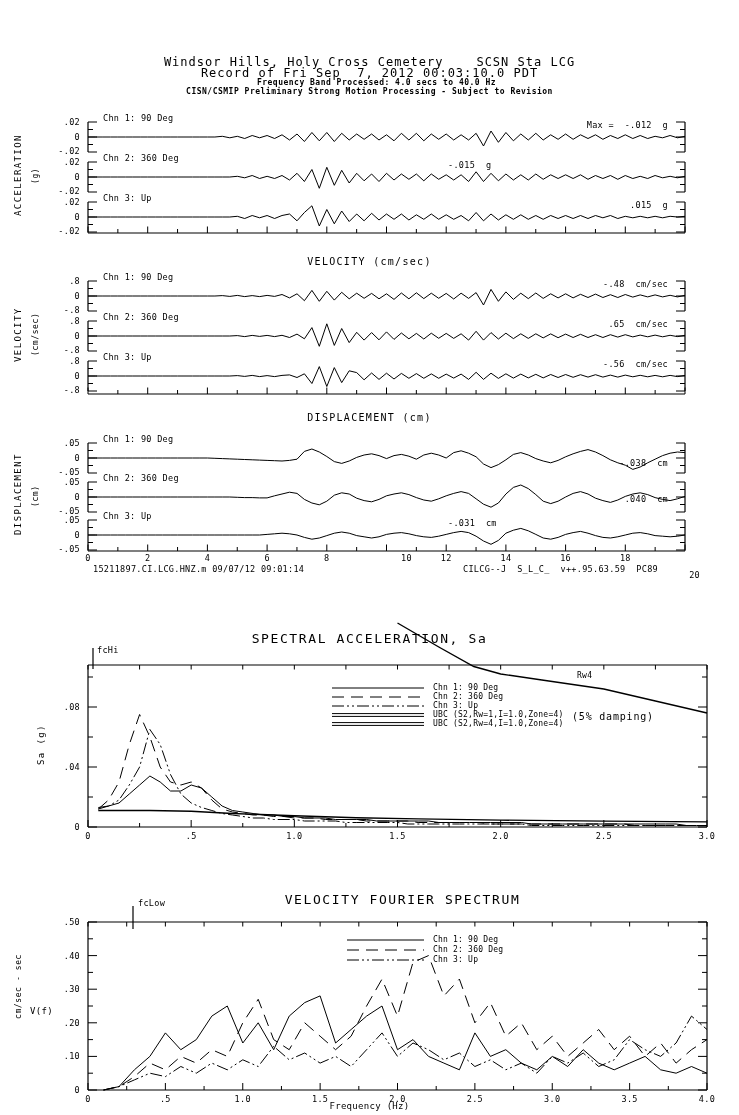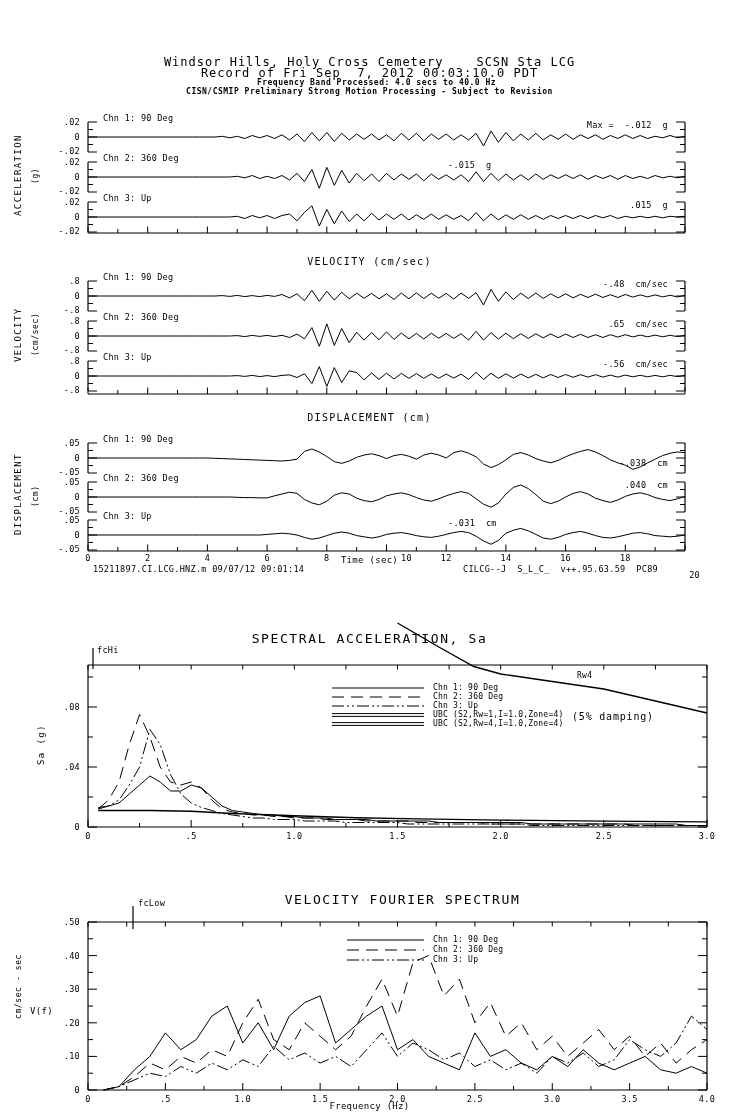--- a/index.html
+++ b/index.html
@@ -338,21 +338,20 @@
   <div class="tl ctr sec" style="top:256px;">VELOCITY (cm/sec)</div>
   <div class="tl ctr sec" style="top:412px;">DISPLACEMENT (cm)</div>
 
   <div class="tl rot" style="left:13px;top:216px;">ACCELERATION</div>
   <div class="tl rot-sm" style="left:31px;top:184px;">(g)</div>
   <div class="tl rot" style="left:13px;top:362px;">VELOCITY</div>
   <div class="tl rot-sm" style="left:31px;top:356px;">(cm/sec)</div>
   <div class="tl rot" style="left:13px;top:535px;">DISPLACEMENT</div>
   <div class="tl rot-sm" style="left:31px;top:507px;">(cm)</div>
 
-  <div class="tl ctr" style="top:555px;font-size:9px;">Time (sec)</div>
   <div class="tl" style="left:93px;top:564px;">15211897.CI.LCG.HNZ.m 09/07/12 09:01:14</div>
   <div class="tl" style="left:463px;top:564px;">CILCG--J  S_L_C_  v++.95.63.59  PC89</div>
 
   <div class="tl ctr big" style="top:632px;">SPECTRAL ACCELERATION, Sa</div>
   <div class="tl" style="left:97px;top:645px;">fcHi</div>
   <div class="tl ann-sm" style="left:577px;top:671px;">Rw4</div>
   <div class="tl ann" style="left:572px;top:665px;">(5% damping)</div>
   <div class="tl rot" style="left:36px;top:765px;">Sa (g)</div>
 
   <div class="tl ctr big" style="top:893px;padding-left:33px;">VELOCITY FOURIER SPECTRUM</div>
@@ -392,21 +391,21 @@
     <div class="tl" style="left: 448px; top: 359px; width: 220px; text-align: right;">-.56  cm/sec</div>
     <div class="tl" style="left: 38px; top: 438px; width: 42px; text-align: right;">.05</div>
     <div class="tl" style="left: 38px; top: 453px; width: 42px; text-align: right;">0</div>
     <div class="tl" style="left: 38px; top: 467px; width: 42px; text-align: right;">-.05</div>
     <div class="tl" style="left: 103px; top: 434px;">Chn 1: 90 Deg</div>
     <div class="tl" style="left: 448px; top: 441px; width: 220px; text-align: right; margin-top: 17px;">-.038  cm</div>
     <div class="tl" style="left: 38px; top: 477px; width: 42px; text-align: right;">.05</div>
     <div class="tl" style="left: 38px; top: 492px; width: 42px; text-align: right;">0</div>
     <div class="tl" style="left: 38px; top: 506px; width: 42px; text-align: right;">-.05</div>
     <div class="tl" style="left: 103px; top: 473px;">Chn 2: 360 Deg</div>
-    <div class="tl" style="left: 448px; top: 480px; width: 220px; text-align: right;">.040  cm</div>
+    <div class="tl" style="left: 448px; top: 494px; width: 220px; text-align: right;">.040  cm</div>
     <div class="tl" style="left: 38px; top: 515px; width: 42px; text-align: right;">.05</div>
     <div class="tl" style="left: 38px; top: 530px; width: 42px; text-align: right;">0</div>
     <div class="tl" style="left: 38px; top: 544px; width: 42px; text-align: right;">-.05</div>
     <div class="tl" style="left: 103px; top: 511px;">Chn 3: Up</div>
     <div class="tl" style="left: 448px; top: 518px; width: 220px; text-align: left;">-.031  cm</div>
     <div class="tl" style="left: 73px; top: 553px; width: 30px; text-align: center;">0</div>
     <div class="tl" style="left: 132.7px; top: 553px; width: 30px; text-align: center;">2</div>
     <div class="tl" style="left: 192.4px; top: 553px; width: 30px; text-align: center;">4</div>
     <div class="tl" style="left: 252.1px; top: 553px; width: 30px; text-align: center;">6</div>
     <div class="tl" style="left: 311.8px; top: 553px; width: 30px; text-align: center;">8</div>

